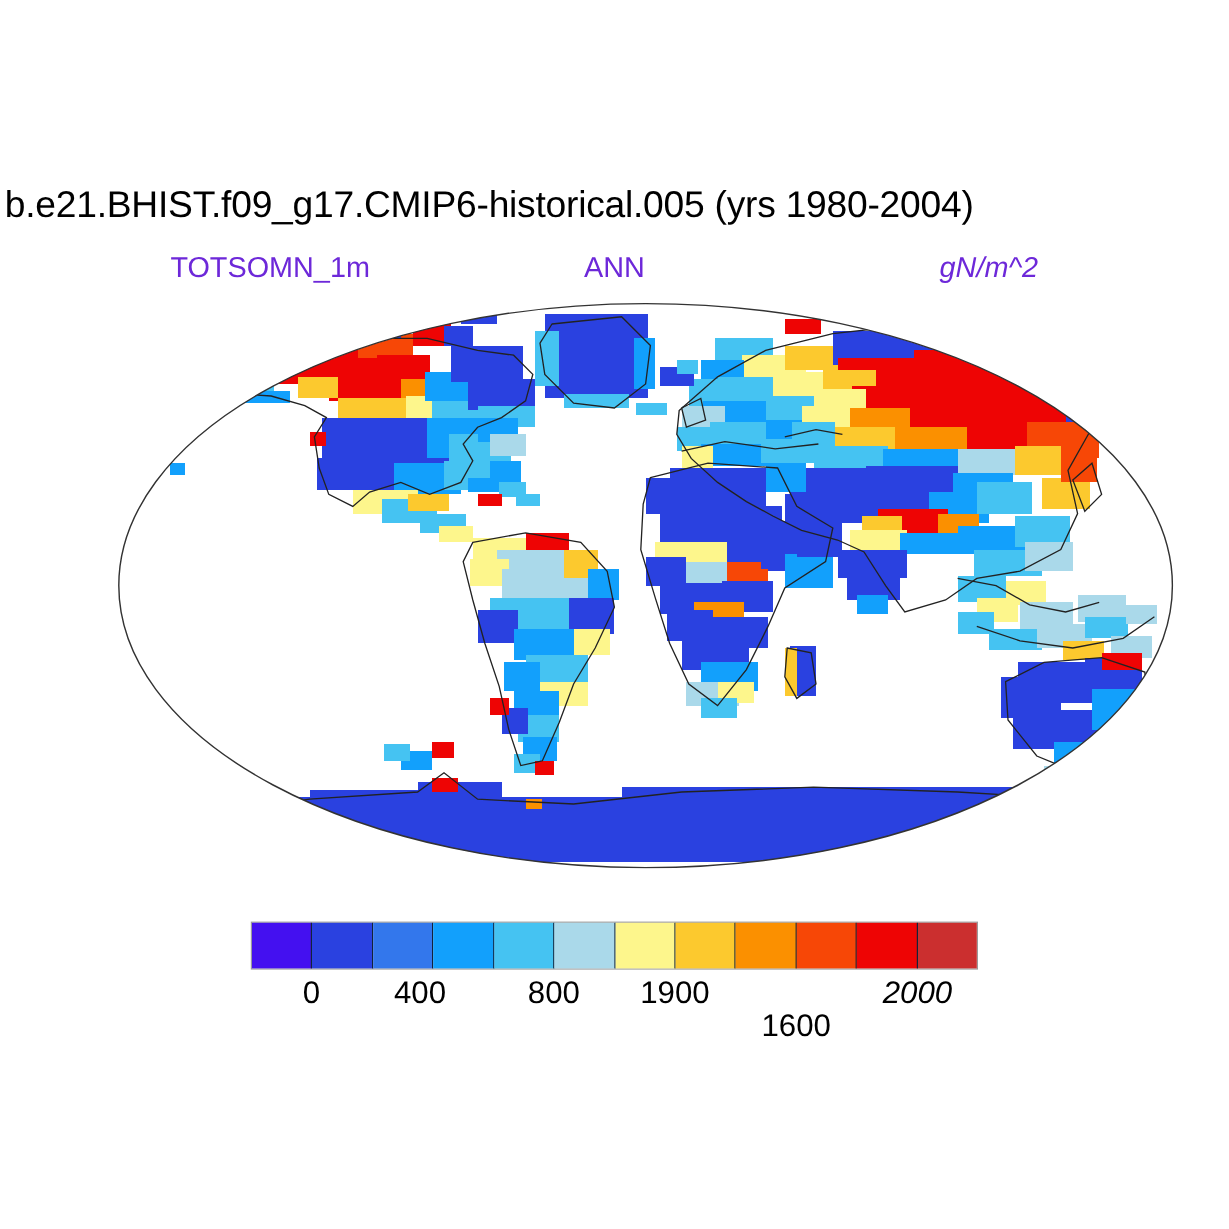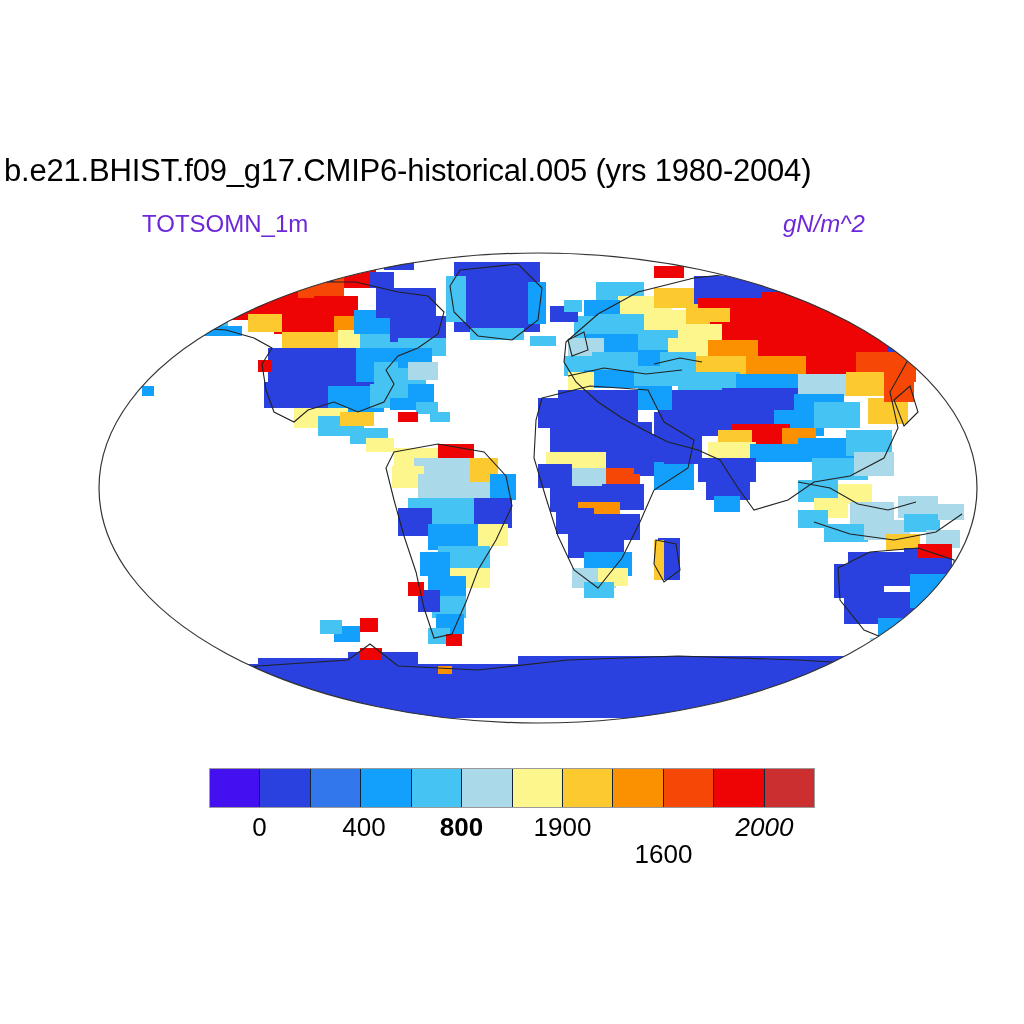--- a/index.html
+++ b/index.html
@@ -93,20 +93,21 @@
   }
 </style>
 </head>
 <body>
 
 <div id="page">
 
   <div id="main-title">b.e21.BHIST.f09_g17.CMIP6-historical.005 (yrs 1980-2004)</div>
 
   <div class="sub-label" id="sub-left">TOTSOMN_1m</div>
+  <div class="sub-label" id="sub-center">ANN</div>
   <div class="sub-label" id="sub-right">gN/m^2</div>
 
   <div id="map-plot">
     <svg id="map-svg" viewBox="0 0 880 472" xmlns="http://www.w3.org/2000/svg">
       <defs>
         <clipPath id="globeClip">
           <ellipse cx="440" cy="236" rx="439" ry="235"></ellipse>
         </clipPath>
       </defs>
 
@@ -430,20 +431,20 @@
         <div class="cb-cell" style="background: rgb(253, 246, 140);"></div>
         <div class="cb-cell" style="background: rgb(252, 201, 46);"></div>
         <div class="cb-cell" style="background: rgb(251, 144, 0);"></div>
         <div class="cb-cell" style="background: rgb(247, 71, 6);"></div>
         <div class="cb-cell" style="background: rgb(238, 4, 4);"></div>
         <div class="cb-cell" style="background: rgb(203, 47, 47);"></div>
       </div>
   </div>
   <div id="cb-ticks">
       <div class="cb-tick" style="left: 50.4798px;">0</div>
-      <div class="cb-tick" style="left: 155px;">400</div>
-      <div class="cb-tick" style="left: 252.52px; font-weight: bold;">800</div>
+      <div class="cb-tick" style="left: 141px;">400</div>
+      <div class="cb-tick" style="left: 252.52px;">800</div>
       <div class="cb-tick" style="left: 353.48px;">1900</div>
       <div class="cb-tick" style="left: 454.5px; margin-top: 27px;">1600</div>
       <div class="cb-tick" style="left: 555.52px; font-style: italic;">2000</div>
     </div>
 
 </div>
 
 </body></html>

